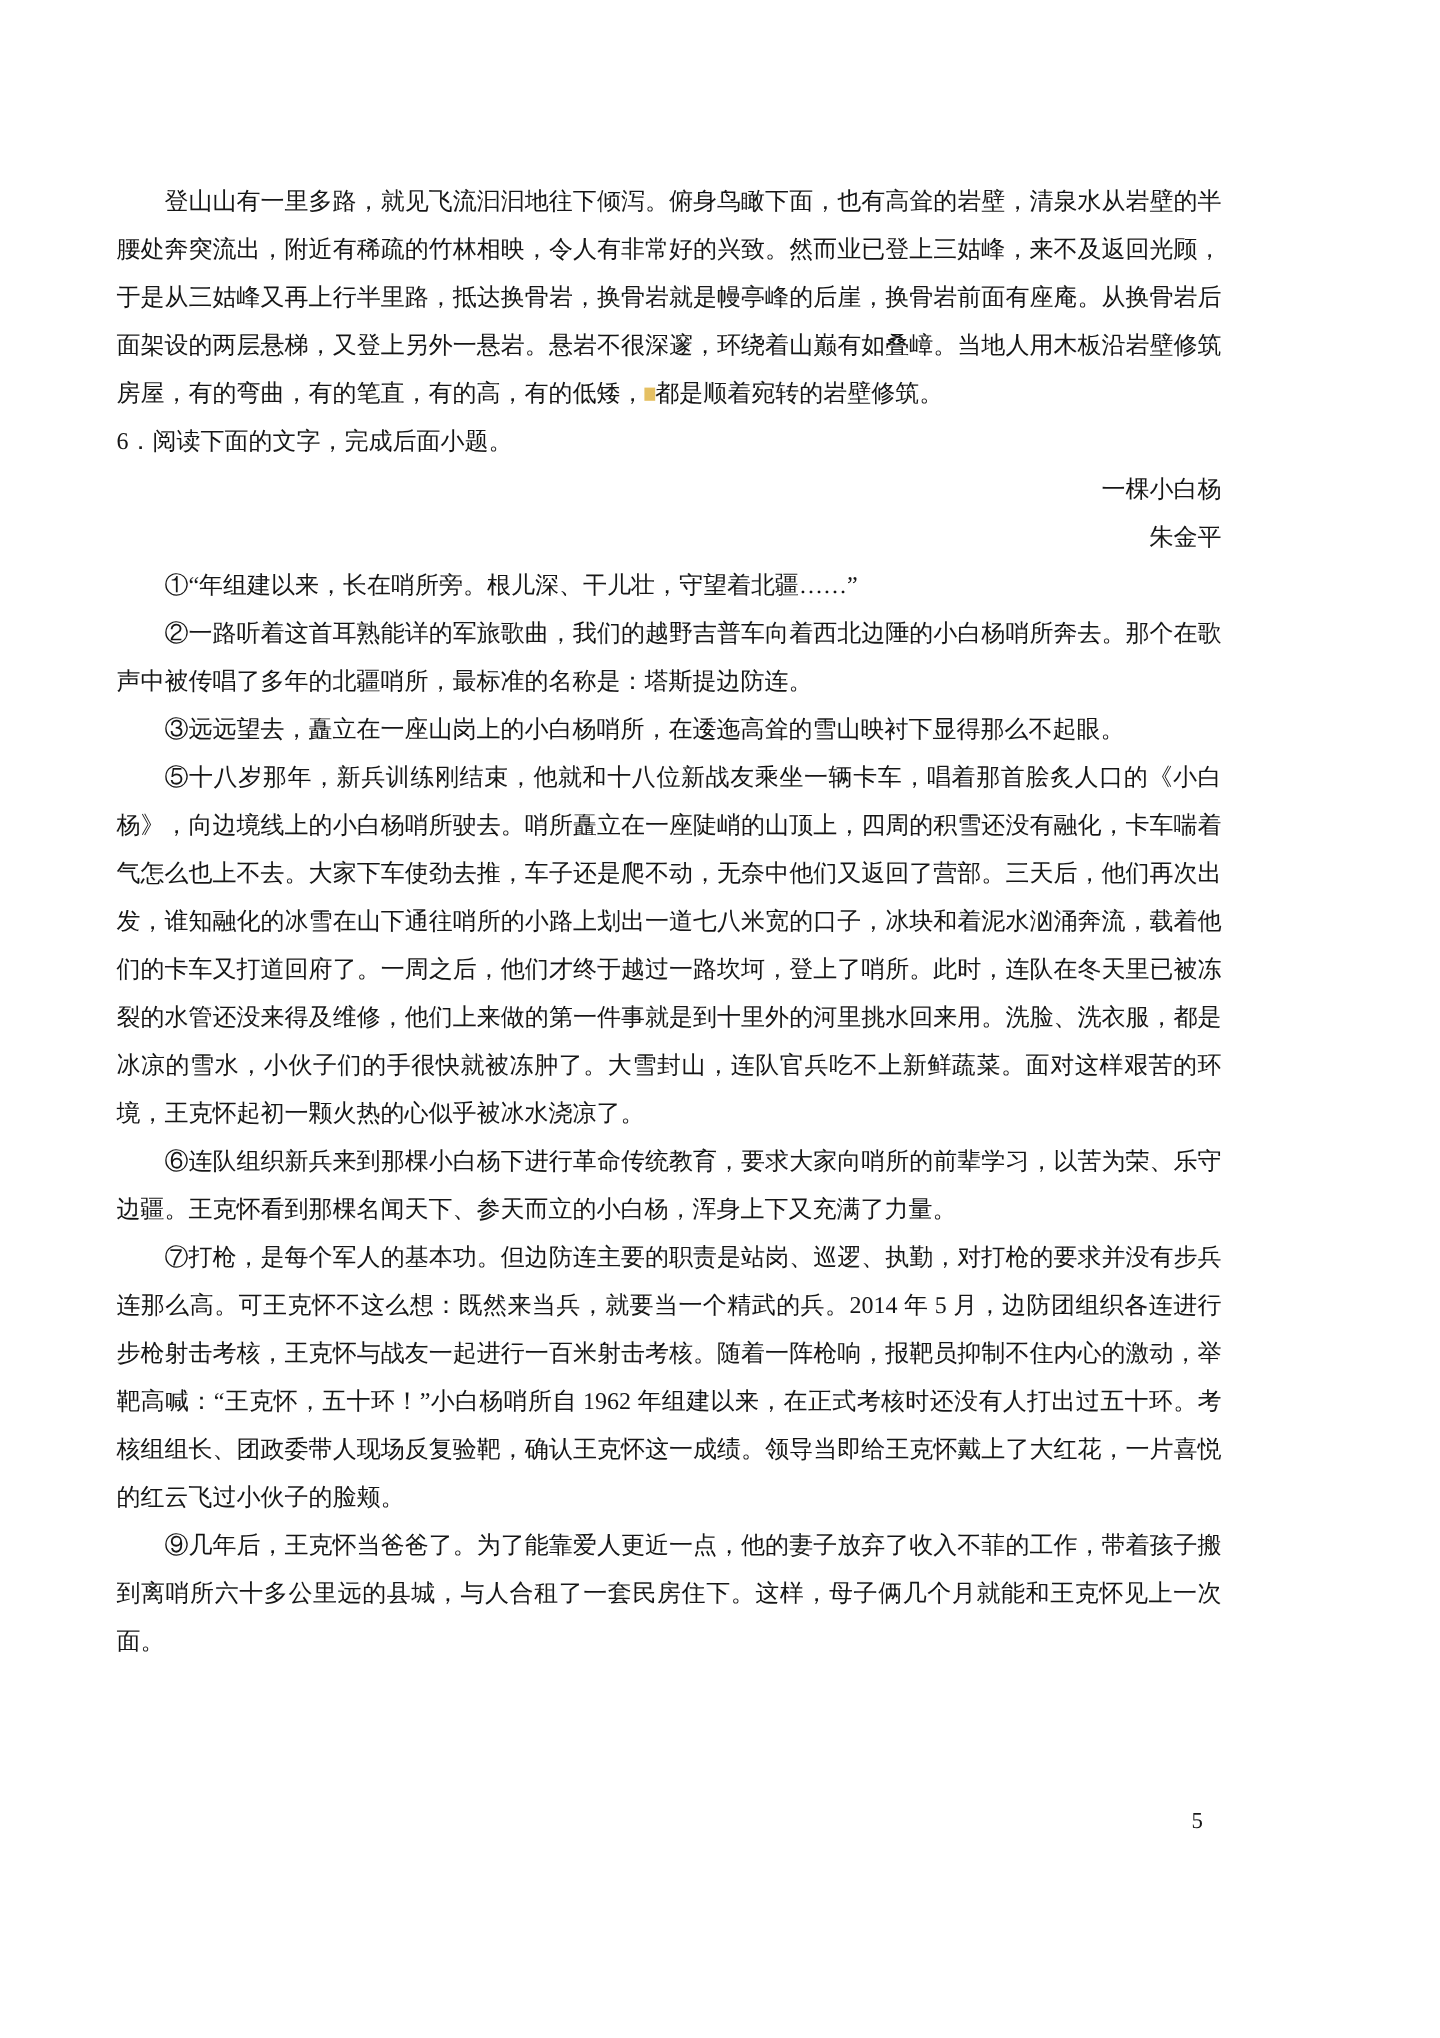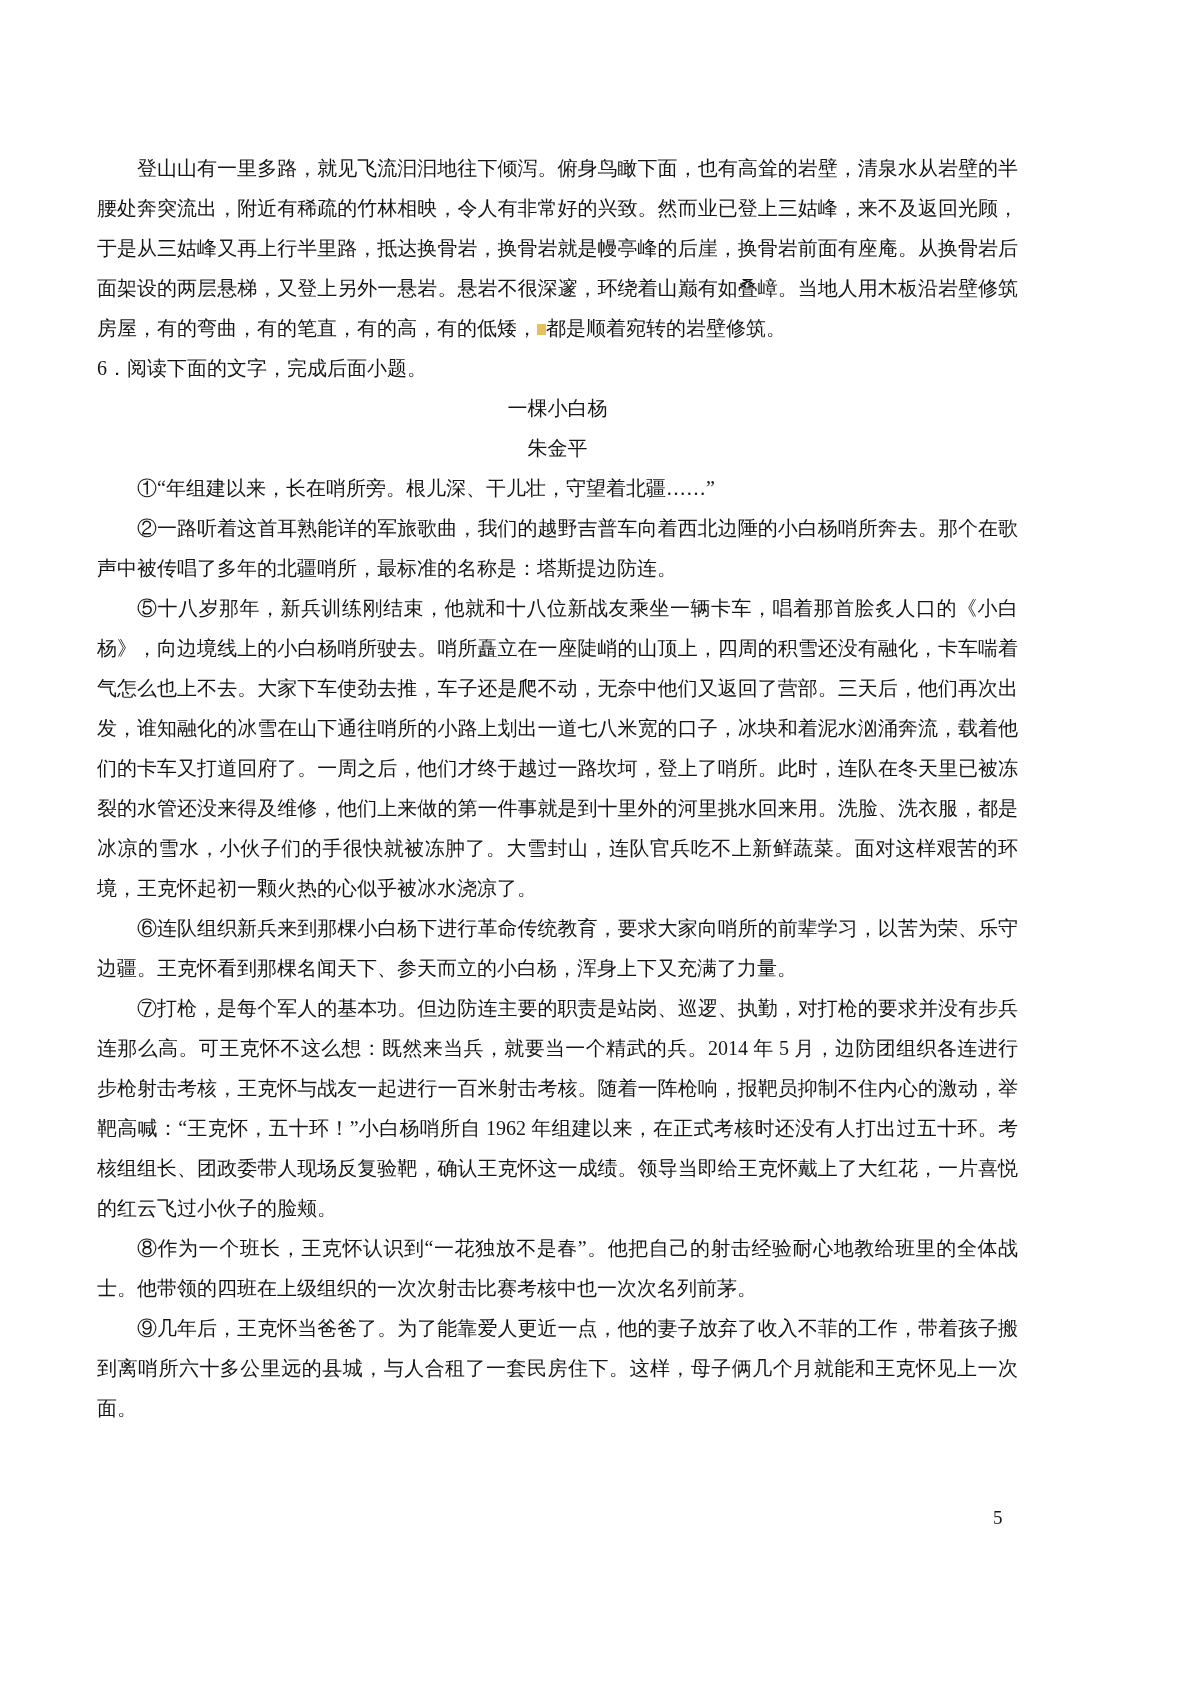--- a/index.html
+++ b/index.html
@@ -22,21 +22,21 @@
   }
   .flow p.para {
     margin: 0;
     text-align: justify;
     text-justify: inter-ideograph;
   }
   .flow p.para.indent {
     text-indent: 2em;
   }
   .center-line {
-    text-align: center;
+    text-align: right;
     margin: 0;
   }
   .underline {
     text-underline-offset: 5px;
   }
   .highlight {
     background: #e5c063;
     display: inline-block;
     width: 0.45em;
     height: 0.55em;
@@ -54,20 +54,20 @@
 <body>
 
 <div class="page">
   <div class="flow">
       <p class="para indent"><span>登山山有一里多路，就见飞流汩汩地往下倾泻。俯身鸟瞰下面，也有高耸的岩壁，清泉水从岩壁的半腰处奔突流出，附近有稀疏的竹林相映，令人有非常好的兴致。然而业已登上三姑峰，来不及返回光顾，于是从三姑峰又再上行半里路，抵达换骨岩，换骨岩就是幔亭峰的后崖，换骨岩前面有座庵。从换骨岩后面架设的两层悬梯，又登上另外一悬岩。悬岩不很深邃，环绕着山巅有如叠嶂。当地人用木板沿岩壁修筑房屋，有的弯曲，有的笔直，有的高，有的低矮，</span><span class="highlight"> </span><span>都是顺着宛转的岩壁修筑。</span></p>
       <p class="para"><span>6．阅读下面的文字，完成后面小题。</span></p>
       <div class="center-line">一棵小白杨</div>
       <div class="center-line">朱金平</div>
       <p class="para indent"><span>①“年组建以来，长在哨所旁。根儿深、干儿壮，守望着北疆……”</span></p>
       <p class="para indent"><span>②一路听着这首耳熟能详的军旅歌曲，我们的越野吉普车向着西北边陲的小白杨哨所奔去。那个在歌声中被传唱了多年的北疆哨所，最标准的名称是：塔斯提边防连。</span></p>
+      <p class="para indent"><span>③远远望去，矗立在一座山岗上的小白杨哨所，在逶迤高耸的雪山映衬下显得那么不起眼。</span></p>
       <p class="para indent"><span>⑤十八岁那年，新兵训练刚结束，他就和十八位新战友乘坐一辆卡车，唱着那首脍炙人口的《小白杨》，向边境线上的小白杨哨所驶去。哨所矗立在一座陡峭的山顶上，四周的积雪还没有融化，卡车喘着气怎么也上不去。大家下车使劲去推，车子还是爬不动，无奈中他们又返回了营部。三天后，他们再次出发，谁知融化的冰雪在山下通往哨所的小路上划出一道七八米宽的口子，冰块和着泥水汹涌奔流，载着他们的卡车又打道回府了。</span><span class="underline">一周之后，他们才终于越过一路坎坷，登上了哨所。</span><span>此时，连队在冬天里已被冻裂的水管还没来得及维修，他们上来做的第一件事就是到十里外的河里挑水回来用。洗脸、洗衣服，都是冰凉的雪水，小伙子们的手很快就被冻肿了。大雪封山，连队官兵吃不上新鲜蔬菜。面对这样艰苦的环境，王克怀起初一颗火热的心似乎被冰水浇凉了。</span></p>
       <p class="para indent"><span>⑥连队组织新兵来到那棵小白杨下进行革命传统教育，要求大家向哨所的前辈学习，以苦为荣、乐守边疆。王克怀看到那棵名闻天下、参天而立的小白杨，浑身上下又充满了力量。</span></p>
       <p class="para indent"><span>⑦打枪，是每个军人的基本功。但边防连主要的职责是站岗、巡逻、执勤，对打枪的要求并没有步兵连那么高。可王克怀不这么想：既然来当兵，就要当一个精武的兵。2014 年 5 月，边防团组织各连进行步枪射击考核，王克怀与战友一起进行一百米射击考核。随着一阵枪响，报靶员抑制不住内心的激动，举靶高喊：“王克怀，五十环！”小白杨哨所自 1962 年组建以来，在正式考核时还没有人打出过五十环。</span><span class="underline">考核组组长、团政委带人现场反复验靶，确认王克怀这一成绩。</span><span>领导当即给王克怀戴上了大红花，一片喜悦的红云飞过小伙子的脸颊。</span></p>
-      <p class="para indent"><span>⑧作为一个班长，王克怀认识到“一花独放不是春”。他把自己的射击经验耐心地教给班里的全体战士。他带领的四班在上级组织的一次次射击比赛考核中也一次次名列前茅。</span></p>
       <p class="para indent"><span>⑨几年后，王克怀当爸爸了。为了能靠爱人更近一点，他的妻子放弃了收入不菲的工作，带着孩子搬到离哨所六十多公里远的县城，与人合租了一套民房住下。这样，母子俩几个月就能和王克怀见上一次面。</span></p>
     </div>
   <div class="page-number">5</div>
 </div>
 
 </body></html>

